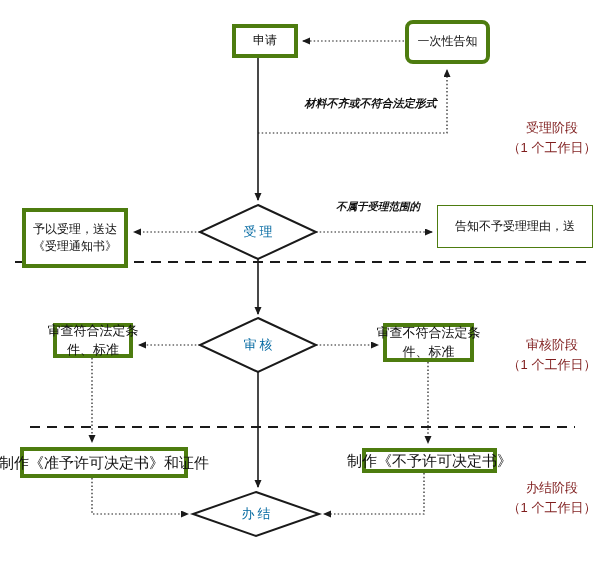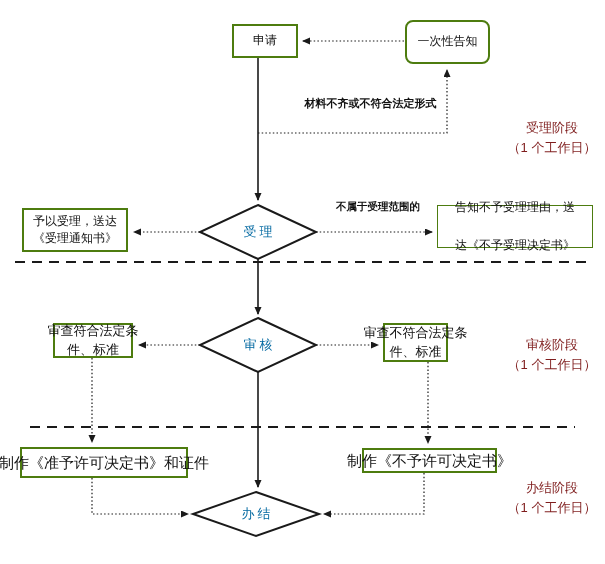--- a/index.html
+++ b/index.html
@@ -1,27 +1,27 @@
 <!DOCTYPE html>
 <html><head>
 <meta charset="utf-8">
 <style>
   html,body{margin:0;padding:0;background:#fff;}
   .stage{position:relative;width:605px;height:564px;background:#ffffff;
          font-family:"Liberation Sans",sans-serif;color:#111;overflow:hidden;}
   .stage svg{position:absolute;left:0;top:0;}
   .abs{position:absolute;box-sizing:border-box;}
-  .node{background:#fff;border:2px solid #4d7c0f;display:flex;flex-direction:column;
+  .node{background:#fff;border:4px solid #4d7c0f;display:flex;flex-direction:column;
         align-items:center;justify-content:center;text-align:center;
         font-size:12px;line-height:1.45;color:#111;}
   .node.thin{border-width:1px;gap:21px;}
   .node .ln{white-space:nowrap;}
   .dlabel{display:flex;align-items:center;justify-content:center;text-align:center;
           font-size:13px;letter-spacing:3px;padding-left:3px;color:#0369a1;}
-  .annot{font-family:"Liberation Serif",serif;font-weight:bold;
+  .annot{font-family:"Liberation Serif",serif;font-weight:bold;font-style:italic;
          font-size:11px;line-height:1.35;text-align:center;color:#111;white-space:nowrap;}
   .stage-label{font-size:13px;line-height:1.55;text-align:center;color:#7f1d1d;white-space:nowrap;}
   .small1{font-size:13px;}
   .small2{font-size:15px;}
 </style>
 </head>
 <body>
 
 <div class="stage">
 
@@ -56,36 +56,35 @@
   </svg>
 
   <div class="abs node" style="left:232px;top:24px;width:66px;height:34px;">
     <span class="ln">申请</span>
   </div>
 
   <div class="abs node" style="left:405px;top:20px;width:85px;height:44px;border-radius:8px;">
     <span class="ln">一次性告知</span>
   </div>
 
-  <div class="abs node" style="left:22px;top:208px;width:106px;height:44px;">
+  <div class="abs node" style="left:22px;top:208px;width:106px;height:60px;">
     <span class="ln">予以受理，送达</span>
     <span class="ln">《受理通知书》</span>
   </div>
 
   <div class="abs node thin" style="left:437px;top:205px;width:156px;height:43px;">
     <span class="ln">告知不予受理理由，送</span>
-    <span class="ln">达《不予受理决定书》</span>
   </div>
 
   <div class="abs node small1" style="left:53px;top:323px;width:80px;height:35px;">
     <span class="ln">审查符合法定条</span>
     <span class="ln">件、标准</span>
   </div>
 
-  <div class="abs node small1" style="left:383px;top:323px;width:65px;height:39px;">
+  <div class="abs node small1" style="left:383px;top:323px;width:91px;height:39px;">
     <span class="ln">审查不符合法定条</span>
     <span class="ln">件、标准</span>
   </div>
 
   <div class="abs node small2" style="left:20px;top:447px;width:168px;height:31px;">
     <span class="ln">制作《准予许可决定书》和证件</span>
   </div>
 
   <div class="abs node small2" style="left:362px;top:448px;width:135px;height:25px;">
     <span class="ln">制作《不予许可决定书》</span>

